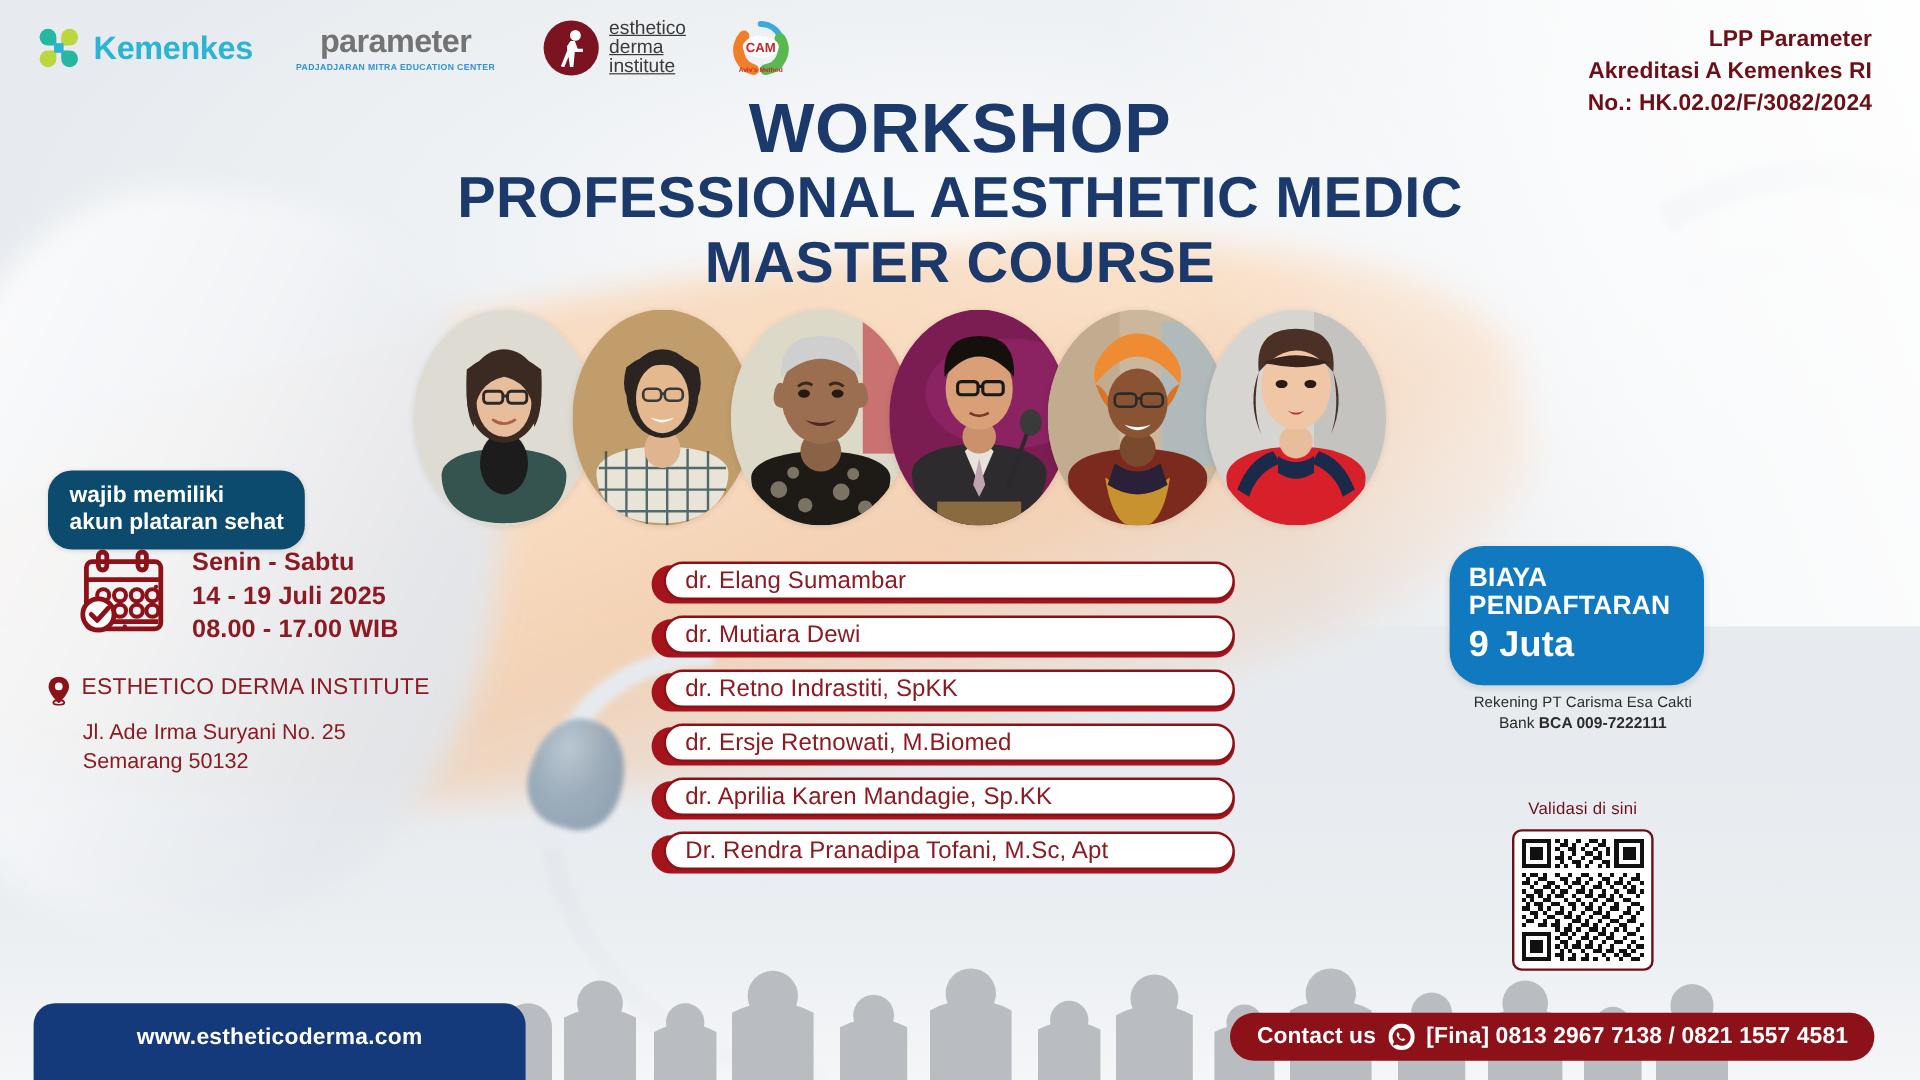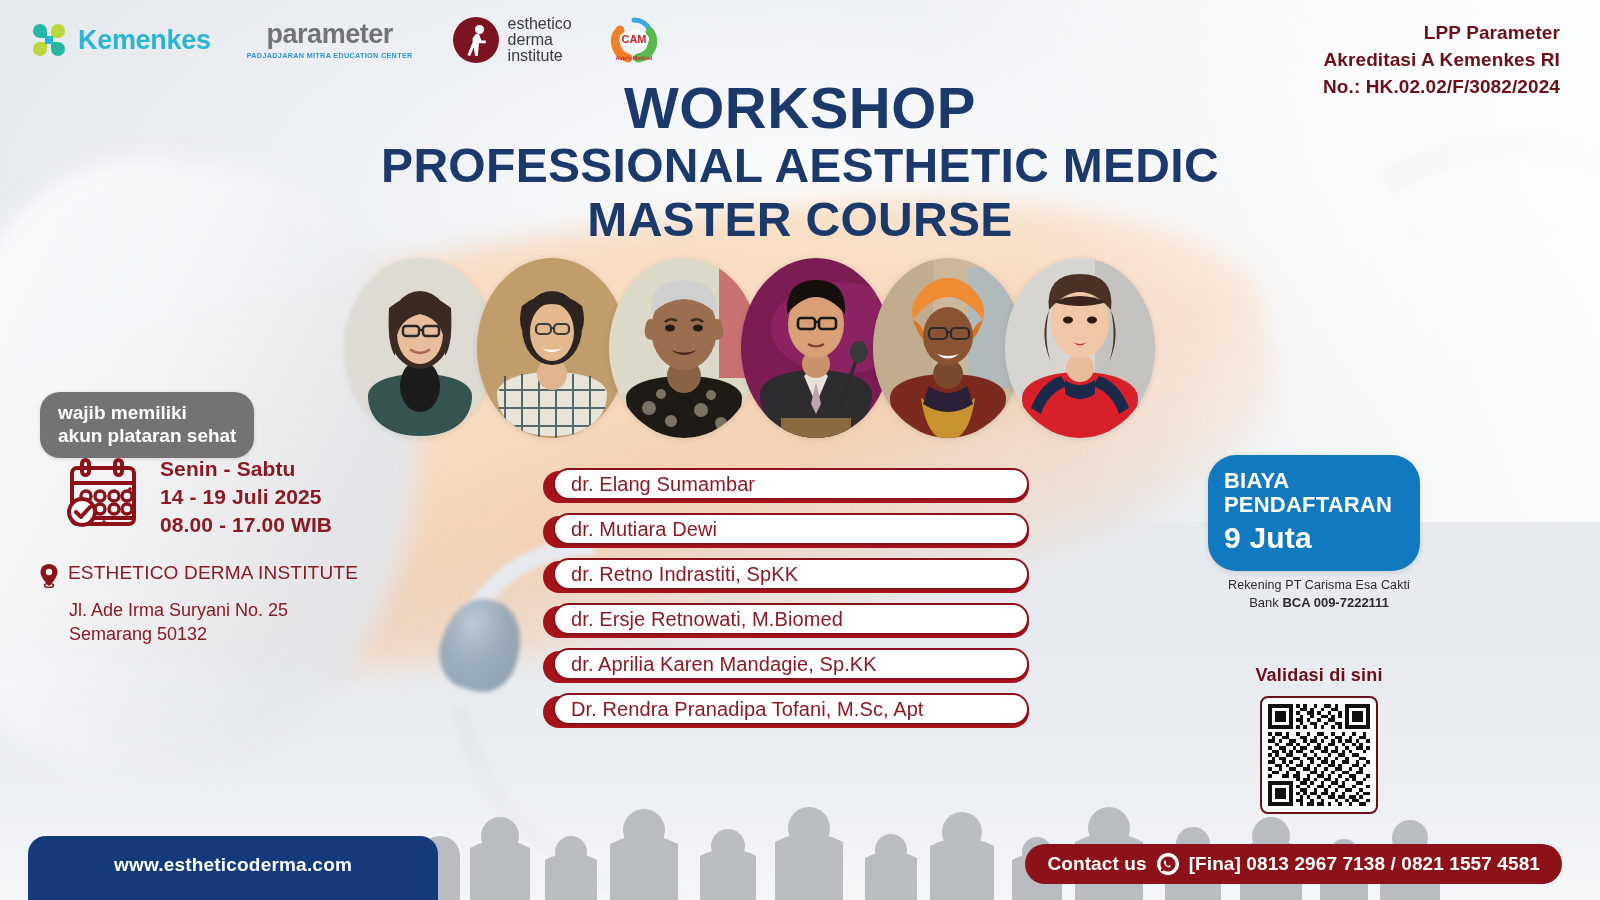--- a/index.html
+++ b/index.html
@@ -116,21 +116,21 @@
   .parameter-sub { font-size:7.2px; font-weight:bold; color:#2e92d4; letter-spacing:.35px; margin-top:3px; }
 
   .logo-edi { display:flex; align-items:center; gap:9px; margin-left:18px; }
   .edi-mark { width:46px; height:46px; border-radius:50%; background:#7b1420; position:relative; }
   .edi-mark .dot { position:absolute; width:9px; height:9px; background:#fff; border-radius:50%; left:22px; top:8px; }
   .edi-mark .body {
     position:absolute; left:14px; top:17px; width:20px; height:22px;
     background:#fff;
     clip-path:polygon(45% 0%, 62% 0%, 74% 30%, 96% 30%, 96% 42%, 62% 42%, 56% 100%, 42% 100%, 36% 60%, 18% 100%, 4% 96%, 30% 38%, 30% 20%);
   }
-  .edi-text { font-size:16px; line-height:1.02; color:#3a3a3a; }
+  .edi-text { font-size:16px; line-height:1.02; color:#3a3a3a;text-decoration:underline; }
 
   .logo-cam { margin-left:14px; width:52px; height:52px; position:relative; }
 
   
   .accred {
     position:absolute; right:40px; top:20px;
     text-align:right;
     color:#6b1018;
     font-size:19px; font-weight:bold; line-height:1.42;
     letter-spacing:.1px;
@@ -151,21 +151,21 @@
     margin-left:-18px;
     position:relative;
     box-shadow:0 1px 6px rgba(0,0,0,.10);
   }
   .portrait:first-child { margin-left:0; }
   .portrait svg { width:100%; height:100%; display:block; }
 
   
   .badge-plataran {
     position:absolute; left:40px; top:392px;
-    background:#737373; color:#fff;
+    background:#0c4a6e; color:#fff;
     border-radius:20px;
     padding:9px 18px 11px 18px;
     font-size:19px; font-weight:bold; line-height:1.22;
     box-shadow:0 1px 4px rgba(0,0,0,.12);
   }
 
   .datetime-row { position:absolute; left:60px; top:455px; display:flex; align-items:center; gap:16px; }
   .cal-icon { width:84px; height:82px; flex:none; }
   .datetime-text { color:#8c1a22; font-size:21px; font-weight:bold; line-height:1.34; letter-spacing:.1px; }
 
@@ -215,21 +215,21 @@
   .price-label { font-size:22px; font-weight:bold; line-height:1.1; letter-spacing:.2px; }
   .price-amount { font-size:30px; font-weight:bold; margin-top:4px; letter-spacing:.2px; }
 
   .bank-info { position:absolute; left:1203px; top:578px; width:232px; text-align:center; color:#2b2b2b; }
   .bank-line1 { font-size:12.5px; letter-spacing:.1px; }
   .bank-line2 { font-size:13px; margin-top:3px; }
   .bank-line2 b { font-weight:bold; }
 
   
   .qr-wrap { position:absolute; left:1203px; top:665px; width:232px; text-align:center; }
-  .qr-title { color:#6b1018; font-size:18px; font-weight:bold; letter-spacing:.2px; }
+  .qr-title { color:#6b1018; font-size:14px; font-weight:normal; letter-spacing:.2px; }
   .qr-box {
     margin:10px auto 0 auto;
     width:118px; height:118px;
     background:#fff;
     border:2px solid #6b1018;
     border-radius:8px;
     padding:6px;
   }
   .qr-box svg { width:100%; height:100%; display:block; }
 

